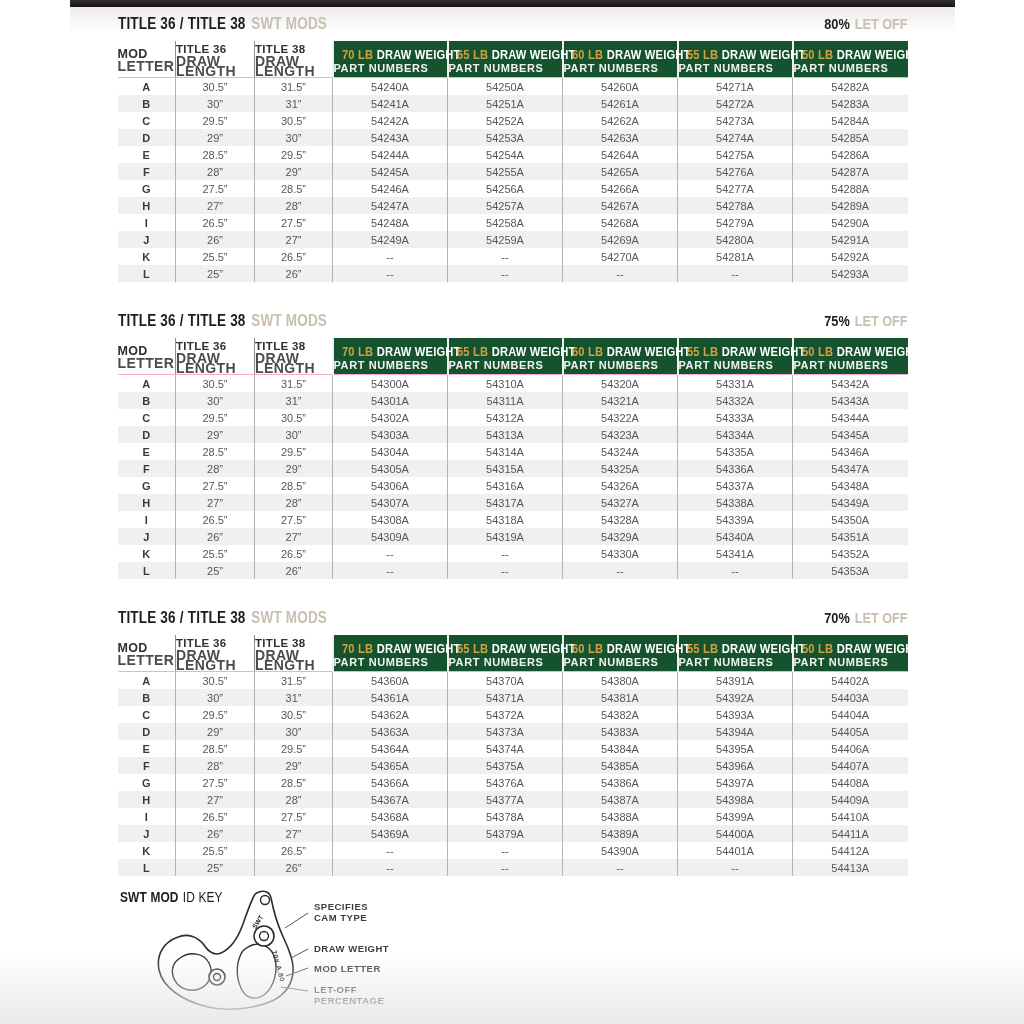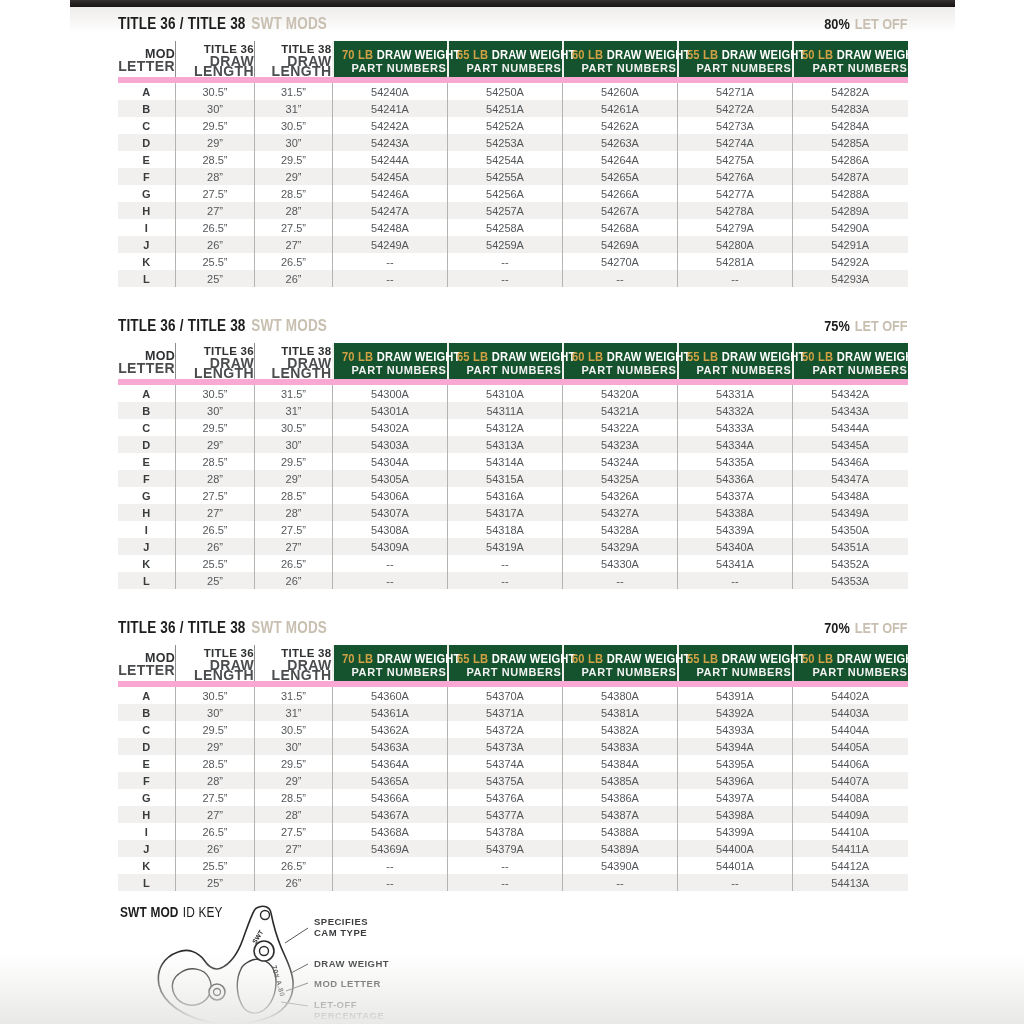--- a/index.html
+++ b/index.html
@@ -20,21 +20,21 @@
   .cond-l{display:inline-block;transform:scaleX(0.82);transform-origin:0 60%;white-space:nowrap;}
   .cond-r{display:inline-block;transform:scaleX(0.82);transform-origin:100% 60%;white-space:nowrap;}
   .ttl{font-size:16.5px;font-weight:bold;color:#1c1c1c;letter-spacing:.2px;}
   .ttl .sep{margin:0 5px;font-weight:bold;color:#1c1c1c;}
   .ttl .suffix{color:#c8bfb0;margin-left:7px;}
   .letoff{font-size:15.5px;font-weight:bold;color:#1c1c1c;}
   .letoff .lbl{color:#c8bfb0;margin-left:6px;}
 
   table{border-collapse:collapse;table-layout:fixed;width:790px;}
   th,td{padding:0;}
-  thead th{height:36px;vertical-align:middle;text-align:right;border-bottom:6px solid #f9a8d4;}
+  thead th{height:36px;vertical-align:middle;text-align:left;border-bottom:1px solid #f9a8d4;}
   th.plain{background:#fff;}
   th.plain + th.plain{border-left:1px solid #8c8c8c;}
   .h1{font-size:11.5px;font-weight:bold;color:#2e3032;letter-spacing:.3px;line-height:13px;}
   .h1.big{font-size:12.5px;}
   .h2{font-size:14px;color:#4a4c4e;letter-spacing:.4px;line-height:10px;}
   th.dark{background:#14532d;border-left:2px solid #f0efed;}
   .dw1{display:block;transform:scaleX(0.86);transform-origin:50% 50%;white-space:nowrap;
        font-size:13px;font-weight:bold;color:#fff;letter-spacing:.2px;line-height:14px;margin-top:2px;}
   .dw1 .gold{color:#d0a045;margin-right:4px;}
   .dw2{font-size:11px;color:#f2f2f2;letter-spacing:.6px;line-height:10px;margin-top:1px;}

